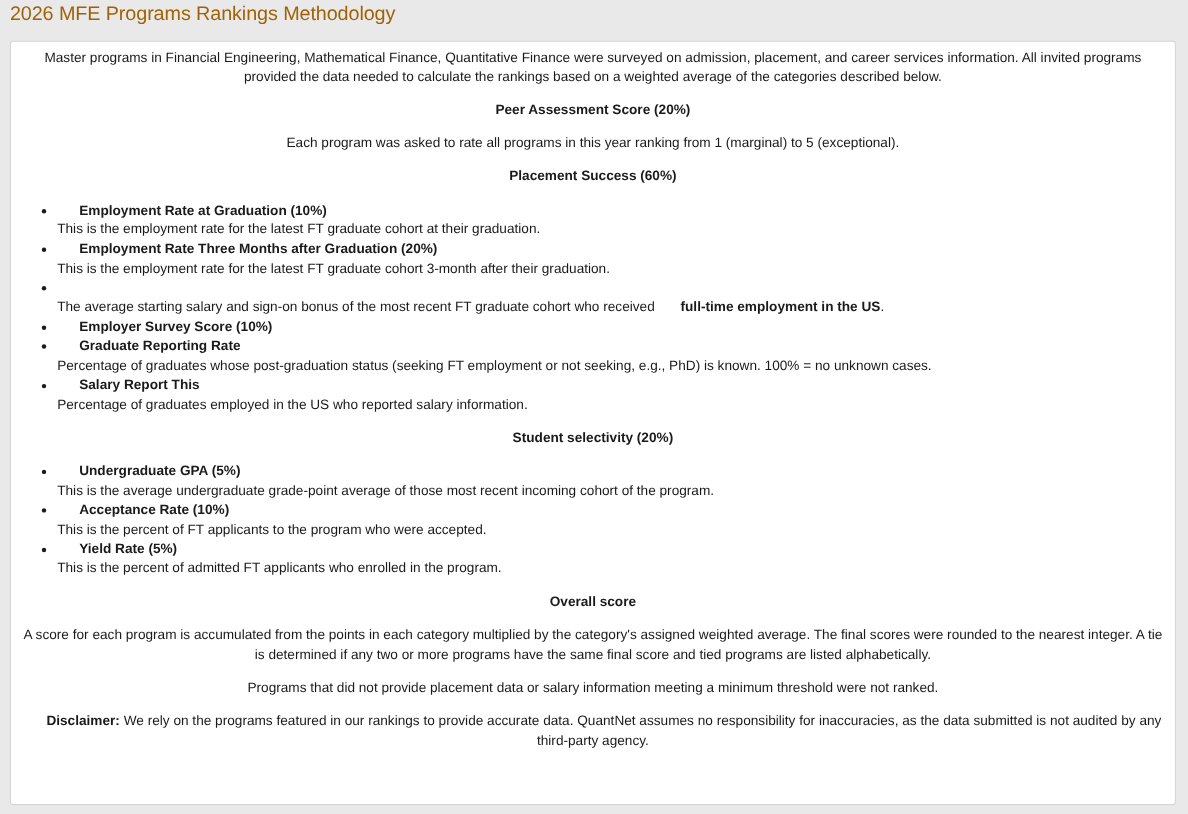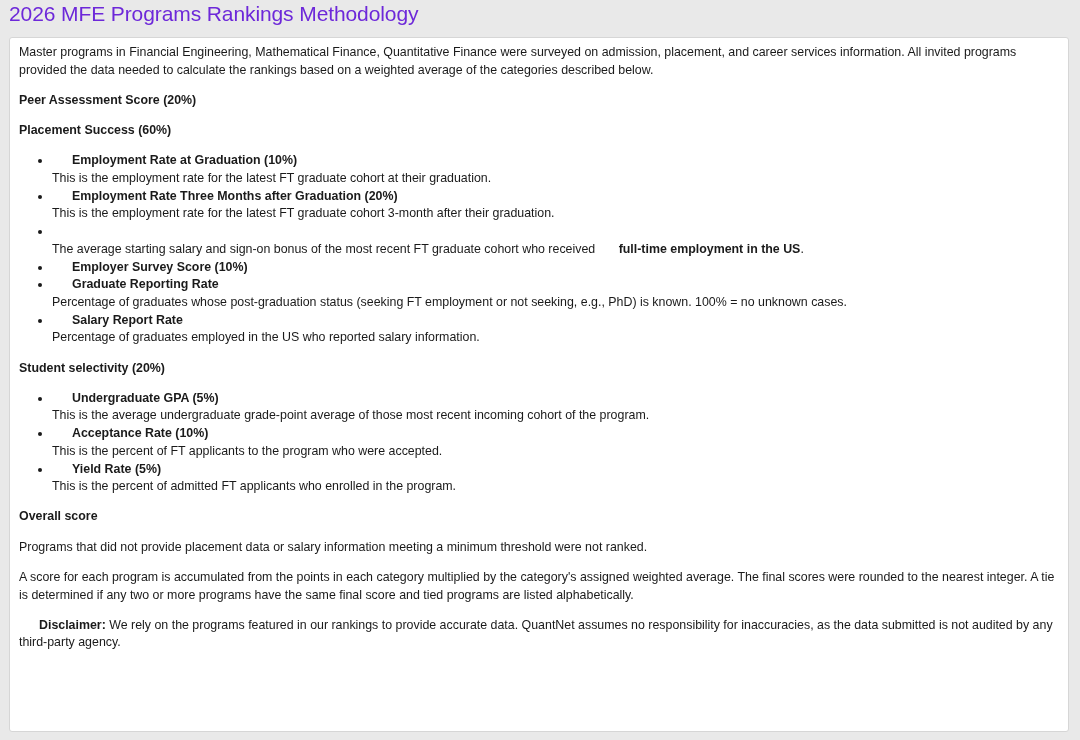--- a/index.html
+++ b/index.html
@@ -5,45 +5,46 @@
   html, body { margin: 0; padding: 0; }
   body {
     width: 1080px; height: 740px; overflow: hidden;
     background: #e9e9e9;
     font-family: "Liberation Sans", sans-serif;
     color: #1a1a1a;
   }
   .page { position: relative; width: 1080px; height: 740px; }
   h1 {
     margin: 0; position: absolute; left: 9px; top: 2px;
-    font-size: 21px; font-weight: normal; color: #6d28d9;
+    font-size: 18px; font-weight: normal; color: #a16207;
     letter-spacing: -0.1px;
   }
   .card {
     position: absolute; left: 9px; top: 37px; width: 1060px; height: 695px;
     background: #ffffff; border: 1px solid #d6d6d6; border-radius: 3px;
     box-sizing: border-box; padding: 6px 9px 0 9px;
     font-size: 12.4px; line-height: 17.7px;
   }
-  p { margin: 0 0 12.5px 0; }
+  p { margin: 0 0 12.5px 0; text-align: center; }
   .h { font-weight: bold; }
   ul { margin: 0 0 12.5px 0; padding-left: 33px; list-style: disc; }
   li { margin: 0; }
   b { font-weight: bold; padding-left: 20px; }
 </style>
 </head>
 <body>
 
 <div class="page">
   <h1>2026 MFE Programs Rankings Methodology</h1>
 
   <div class="card">
     <p>Master programs in Financial Engineering, Mathematical Finance, Quantitative Finance were surveyed on admission, placement, and career services information. All invited programs provided the data needed to calculate the rankings based on a weighted average of the categories described below.</p>
 
     <p class="h">Peer Assessment Score (20%)</p>
+    <p>Each program was asked to rate all programs in this year ranking from 1 (marginal) to 5 (exceptional).</p>
 
     <p class="h">Placement Success (60%)</p>
     <ul>
       <li>
         <b>Employment Rate at Graduation (10%)</b><br>
         <span>This is the employment rate for the latest FT graduate cohort at their graduation.</span>
       </li>
       <li>
         <b>Employment Rate Three Months after Graduation (20%)</b><br>
         <span>This is the employment rate for the latest FT graduate cohort 3-month after their graduation.</span>
@@ -53,21 +54,21 @@
         <span>The average starting salary and sign-on bonus of the most recent FT graduate cohort who received </span><b>full-time employment in the US</b><span>.</span>
       </li>
       <li>
         <b>Employer Survey Score (10%)</b><br>
       </li>
       <li>
         <b>Graduate Reporting Rate</b><br>
         <span>Percentage of graduates whose post-graduation status (seeking FT employment or not seeking, e.g., PhD) is known. 100% = no unknown cases.</span>
       </li>
       <li>
-        <b>Salary Report Rate</b><br>
+        <b>Salary Report This</b><br>
         <span>Percentage of graduates employed in the US who reported salary information.</span>
       </li>
     </ul>
 
     <p class="h">Student selectivity (20%)</p>
     <ul>
       <li>
         <b>Undergraduate GPA (5%)</b><br>
         <span>This is the average undergraduate grade-point average of those most recent incoming cohort of the program.</span>
       </li>
@@ -75,17 +76,17 @@
         <b>Acceptance Rate (10%)</b><br>
         <span>This is the percent of FT applicants to the program who were accepted.</span>
       </li>
       <li>
         <b>Yield Rate (5%)</b><br>
         <span>This is the percent of admitted FT applicants who enrolled in the program.</span>
       </li>
     </ul>
 
     <p class="h">Overall score</p>
+    <p>A score for each program is accumulated from the points in each category multiplied by the category's assigned weighted average. The final scores were rounded to the nearest integer. A tie is determined if any two or more programs have the same final score and tied programs are listed alphabetically.</p>
     <p>Programs that did not provide placement data or salary information meeting a minimum threshold were not ranked.</p>
-    <p>A score for each program is accumulated from the points in each category multiplied by the category's assigned weighted average. The final scores were rounded to the nearest integer. A tie is determined if any two or more programs have the same final score and tied programs are listed alphabetically.</p>
     <p><b>Disclaimer:</b><span> We rely on the programs featured in our rankings to provide accurate data. QuantNet assumes no responsibility for inaccuracies, as the data submitted is not audited by any third-party agency.</span></p>
   </div>
 </div>
 
 </body></html>

